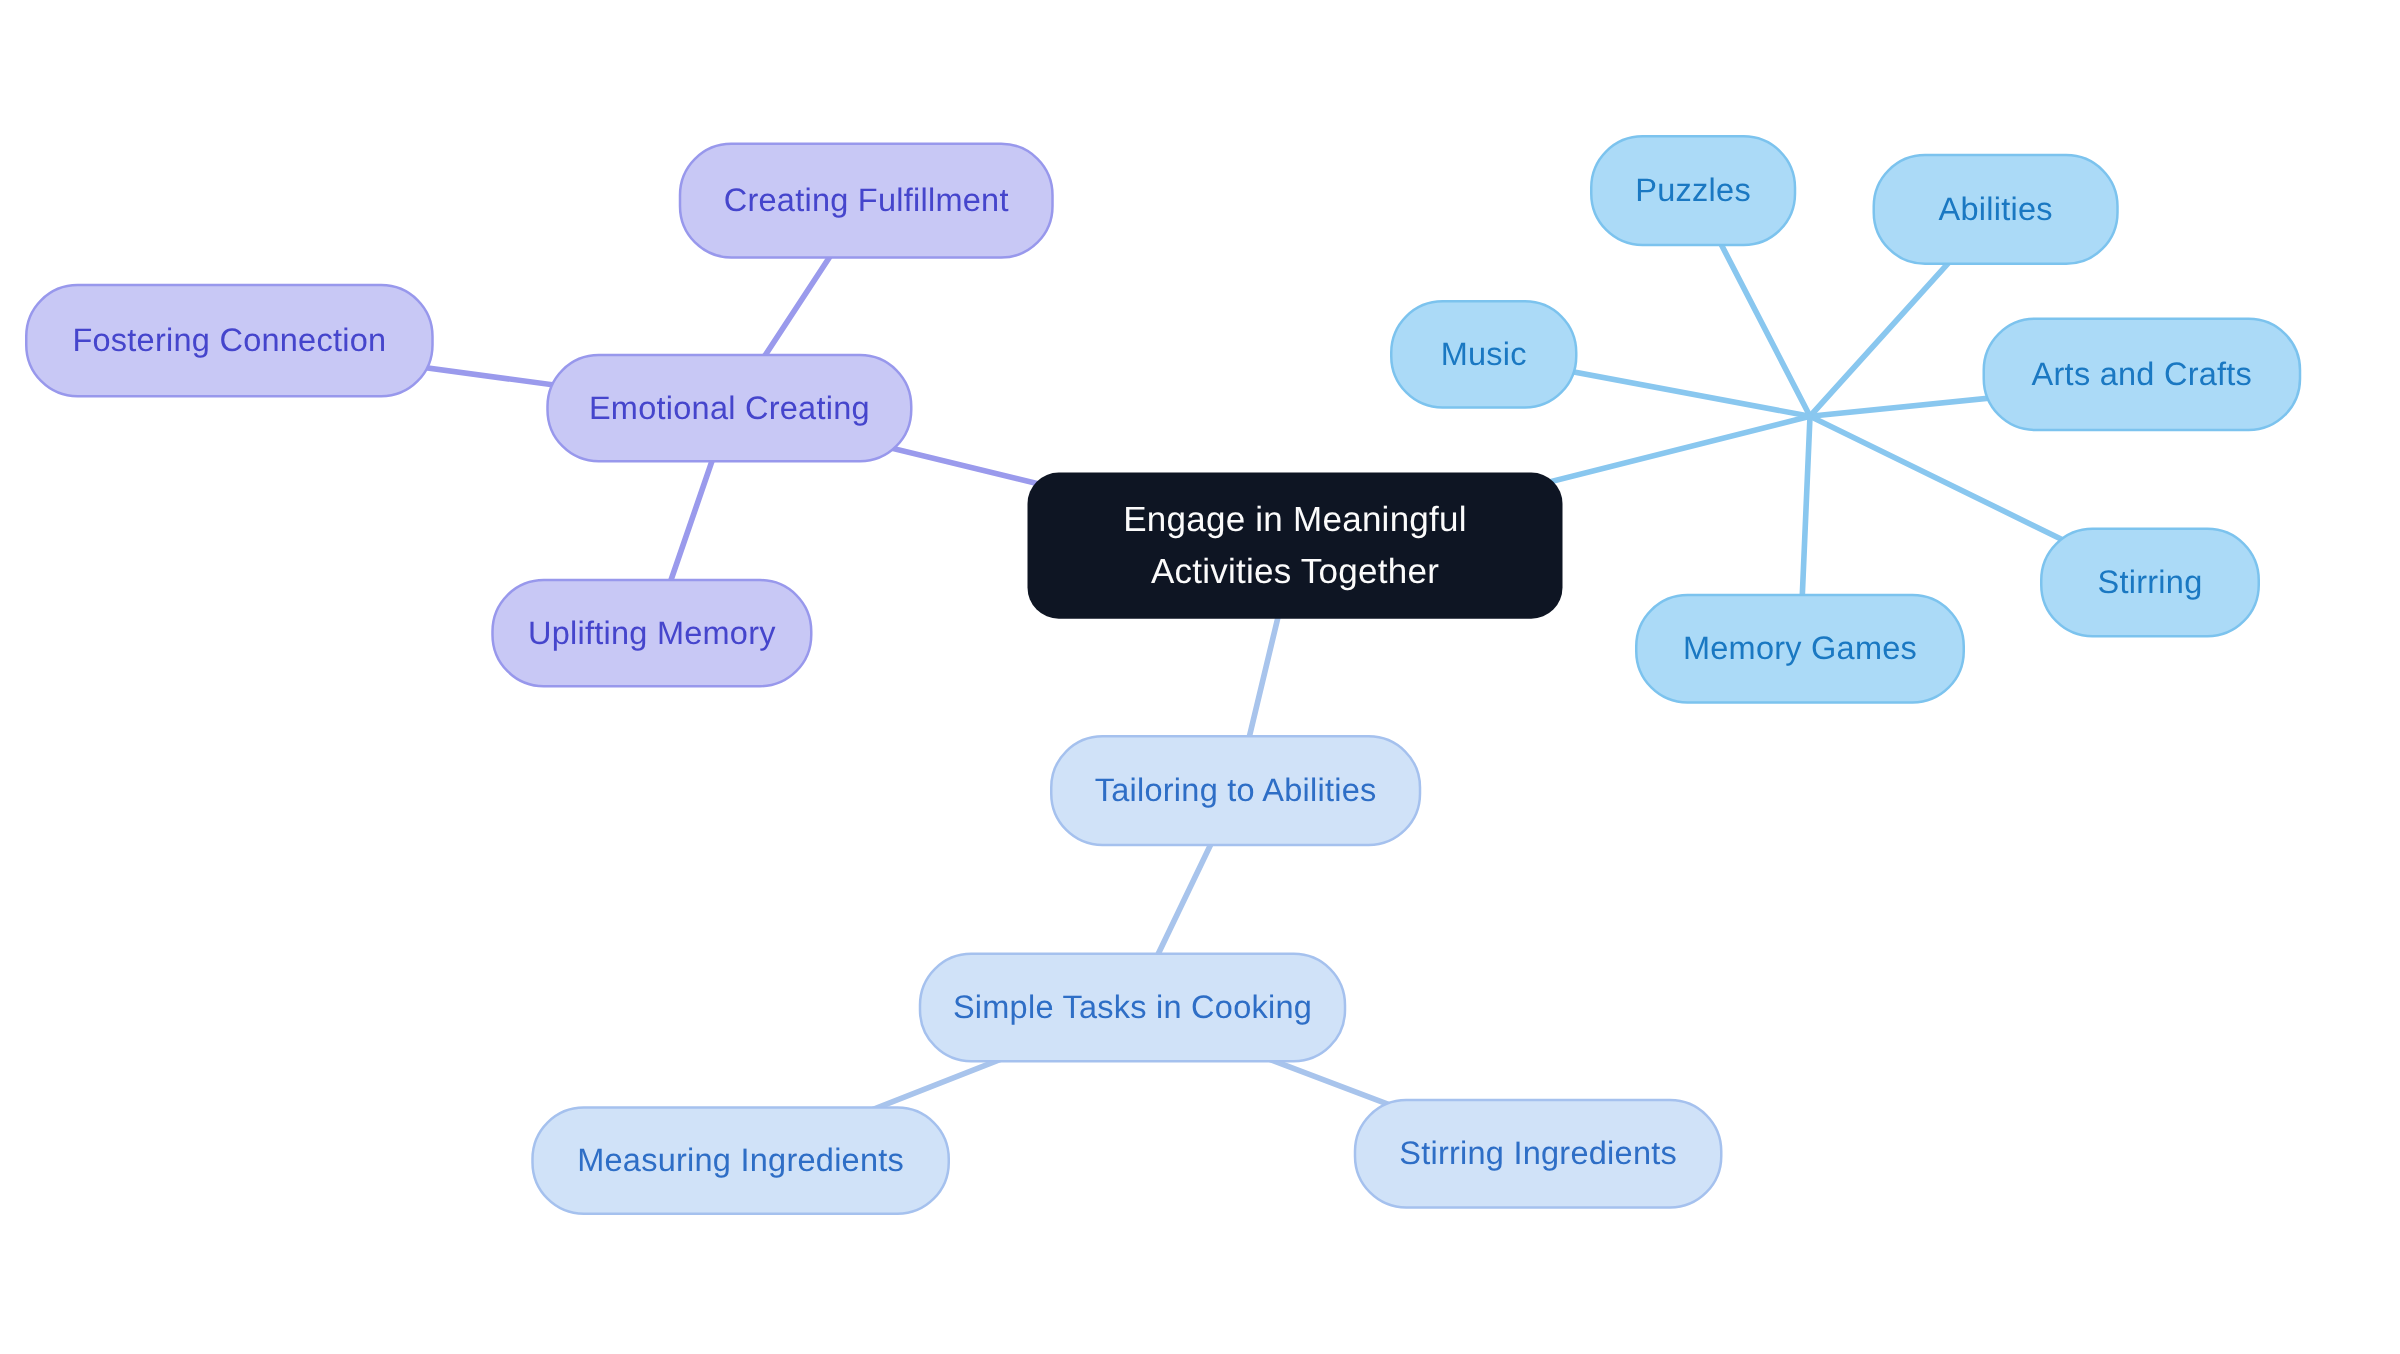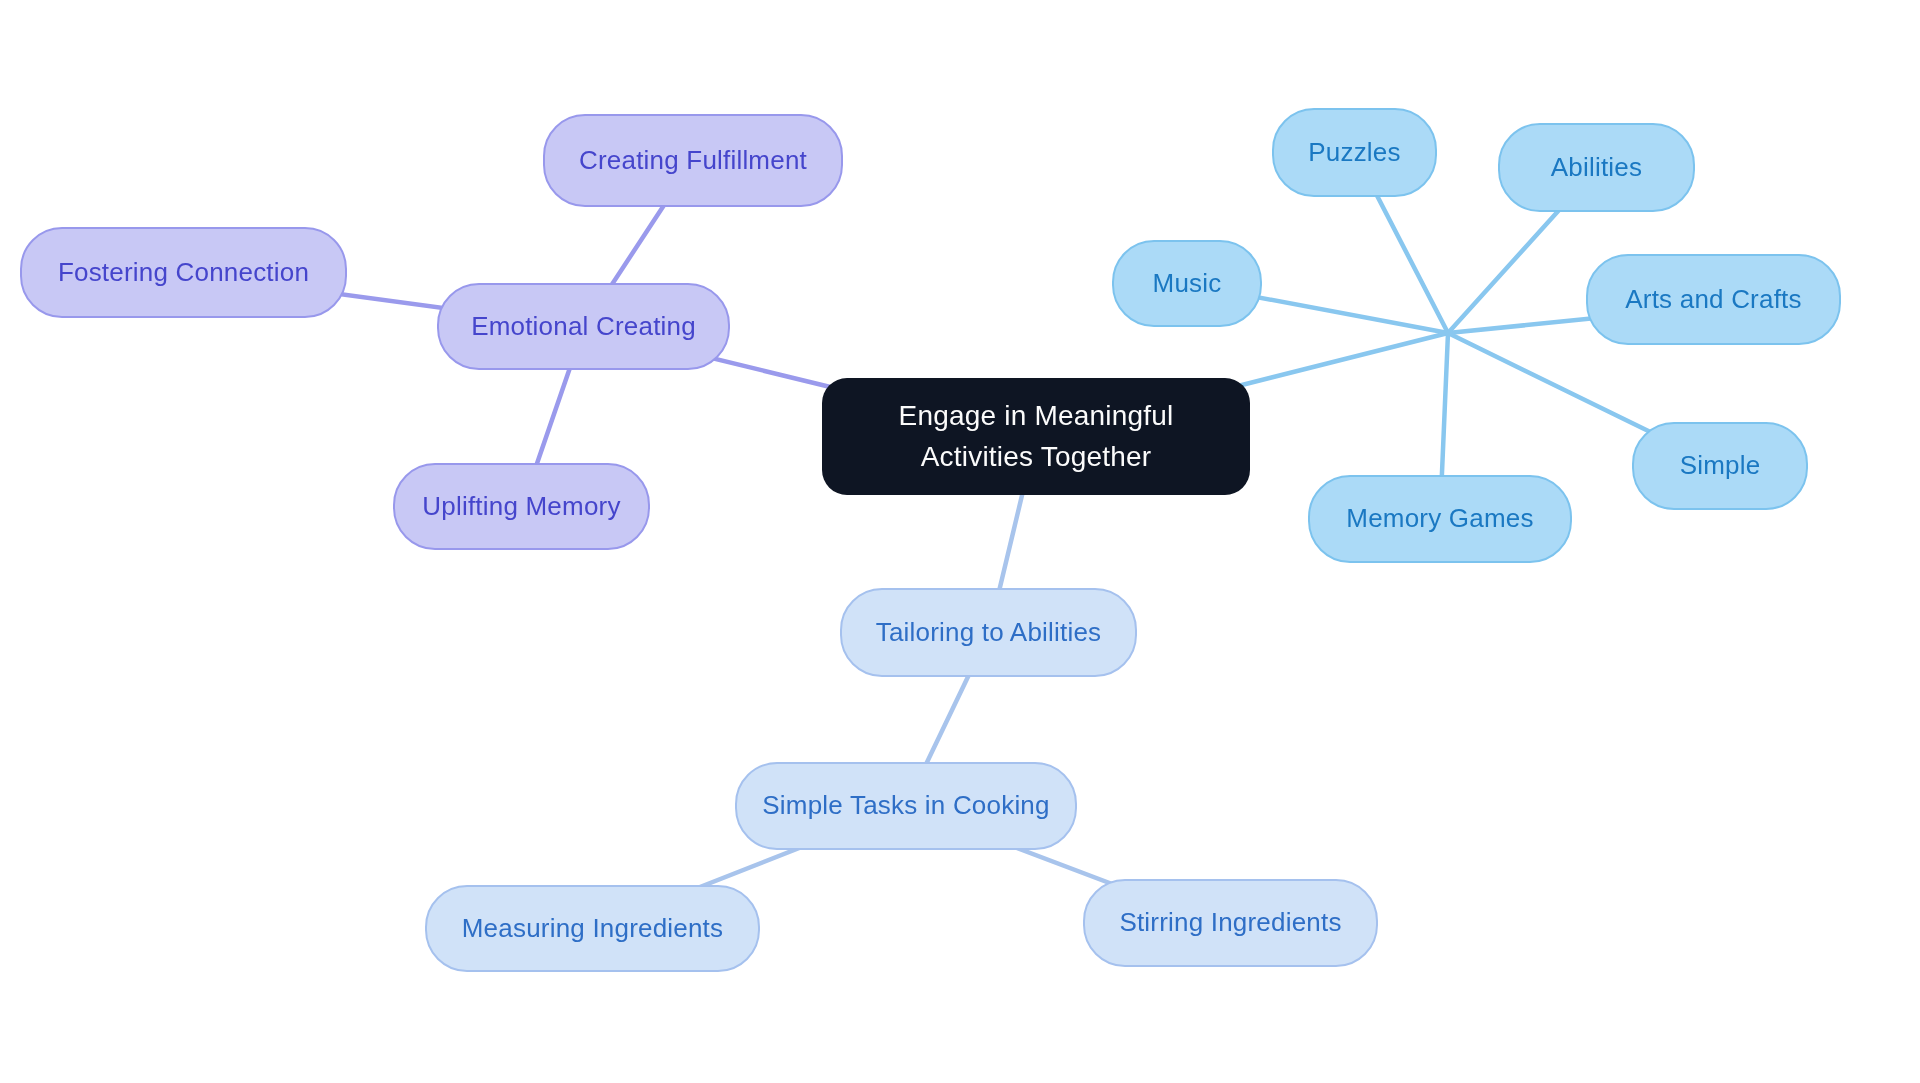--- a/index.html
+++ b/index.html
@@ -93,21 +93,21 @@
 
   <div class="node purple" style="left:437px; top:283px; width:293px; height:87px;">Emotional Creating</div>
   <div class="node purple" style="left:543px; top:114px; width:300px; height:93px;">Creating Fulfillment</div>
   <div class="node purple" style="left:20px; top:227px; width:327px; height:91px;">Fostering Connection</div>
   <div class="node purple" style="left:393px; top:463px; width:257px; height:87px;">Uplifting Memory</div>
 
   <div class="node blue" style="left:1272px; top:108px; width:165px; height:89px;">Puzzles</div>
   <div class="node blue" style="left:1498px; top:123px; width:197px; height:89px;">Abilities</div>
   <div class="node blue" style="left:1112px; top:240px; width:150px; height:87px;">Music</div>
   <div class="node blue" style="left:1586px; top:254px; width:255px; height:91px;">Arts and Crafts</div>
-  <div class="node blue" style="left:1632px; top:422px; width:176px; height:88px;">Simple</div>
+  <div class="node blue" style="left:1632px; top:422px; width:176px; height:88px;">Stirring</div>
   <div class="node blue" style="left:1308px; top:475px; width:264px; height:88px;">Memory Games</div>
 
   <div class="node lightblue" style="left:840px; top:588px; width:297px; height:89px;">Tailoring to Abilities</div>
   <div class="node lightblue" style="left:735px; top:762px; width:342px; height:88px;">Simple Tasks in Cooking</div>
   <div class="node lightblue" style="left:425px; top:885px; width:335px; height:87px;">Measuring Ingredients</div>
   <div class="node lightblue" style="left:1083px; top:879px; width:295px; height:88px;">Stirring Ingredients</div>
 
 </div>
 
 </body></html>

